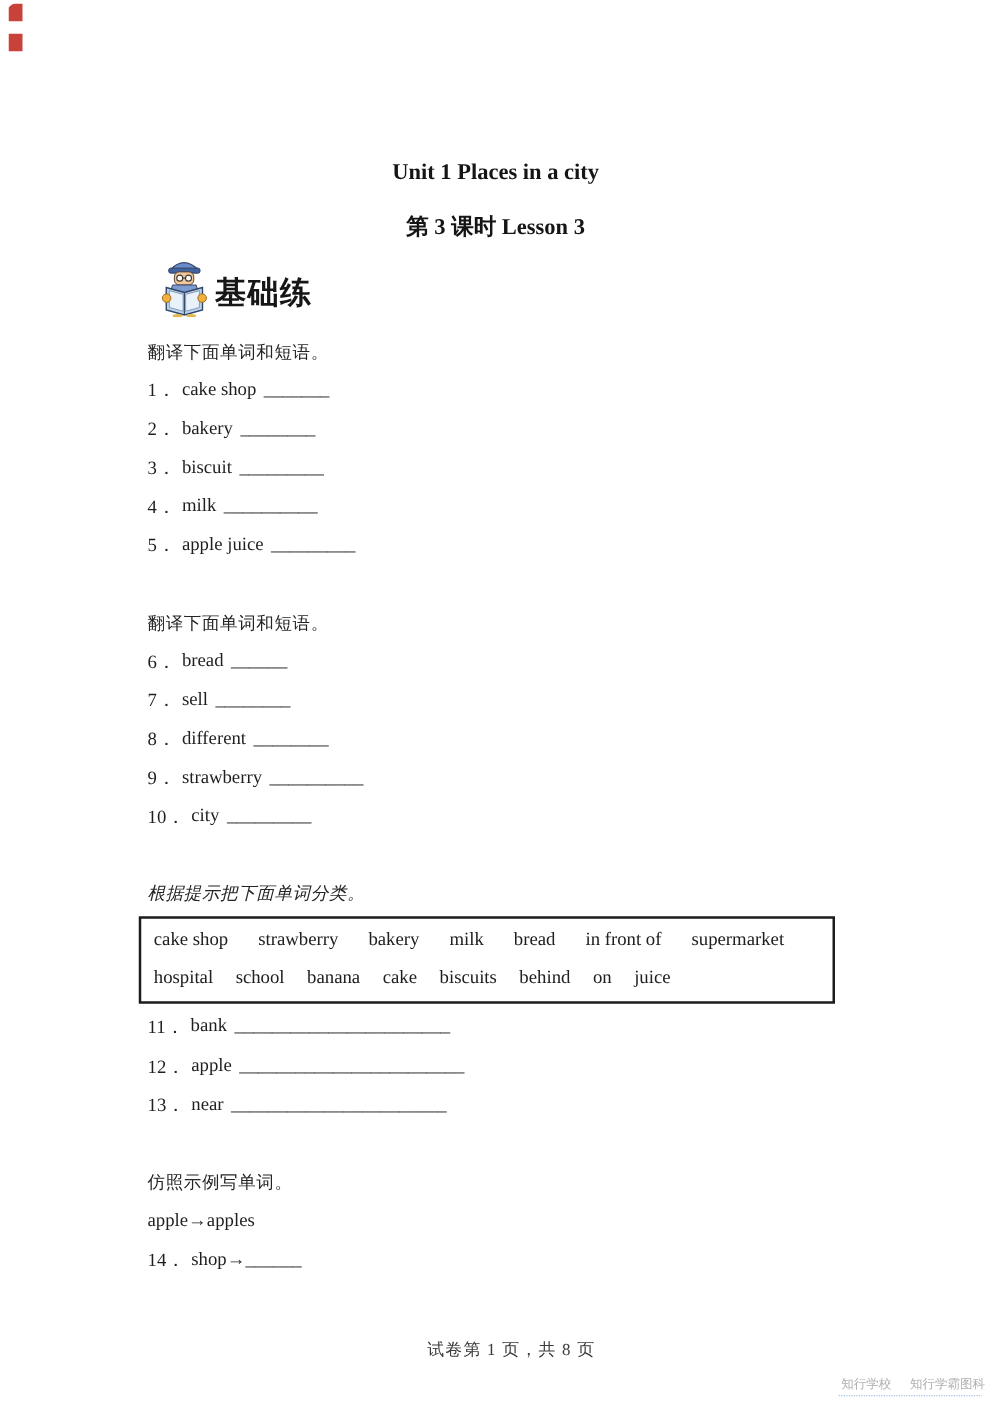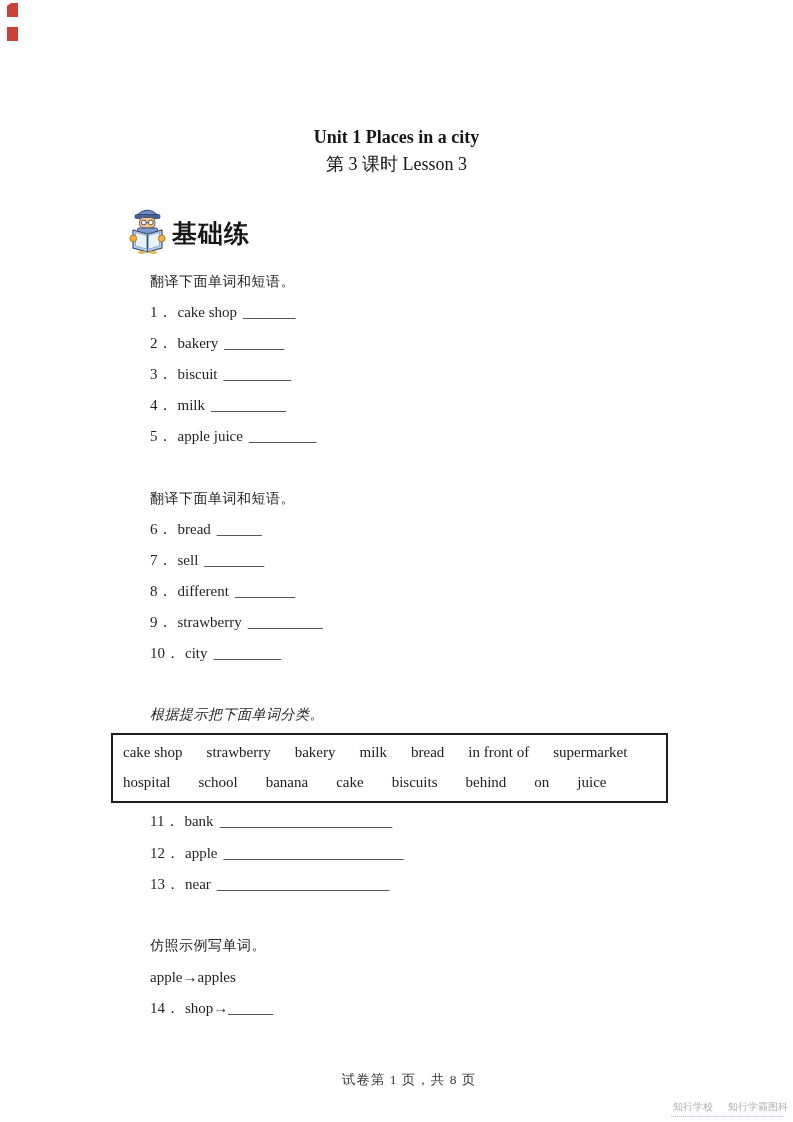--- a/index.html
+++ b/index.html
@@ -11,52 +11,52 @@
   }
   .corner-mark { position:absolute; left:7px; width:11px; height:14px; }
   .corner-mark.m1 { top:3px; }
   .corner-mark.m2 { top:27px; }
 
   .title {
     position:absolute; top:127px; left:0; width:100%;
     text-align:center; font-size:18px; font-weight:bold; color:#151515;
   }
   .subtitle {
-    position:absolute; top:152px; left:0; width:100%;
-    text-align:center; font-size:18px; font-weight:normal; color:#151515;
+    position:absolute; top:169px; left:0; width:100%;
+    text-align:center; font-size:18px; font-weight:bold; color:#151515;
   }
 
   .badge {
     position:absolute; top:205px; left:129px;
     display:flex; align-items:center; gap:6px;
   }
   .badge .glyph { width:37px; height:49px; }
   .badge .label {
     font-size:25px; font-weight:bold; color:#161616; letter-spacing:1px;
     padding-top:8px;
   }
 
   .sec { position:absolute; left:118px; }
-  .line { height:31px; display:flex; align-items:center; font-size:15px; white-space:pre;margin-left:32px; }
+  .line { height:31px; display:flex; align-items:center; font-size:15px; white-space:pre; }
   .line-tall { height:31.5px; }
   .instr { font-size:14px; color:#242424; letter-spacing:0.5px; }
   .num { margin-right:5px; }
   .word { }
   .blank { margin-left:6px; letter-spacing:0; color:#1a1a1a; }
 
   .sec1 { top:266px; }
   .sec2 { top:483px; }
   .sec3-instr { top:699px;font-style:italic; }
   .word-bank {
     position:absolute; top:733px; left:111px; width:557px; height:70px;
     border:2px solid #1c1c1c; padding:9px 0 0 10px; background:#fff;
   }
   .bank-row { display:flex; font-size:15px; color:#202020; }
   .bank-row.r1 { gap:24px; }
-  .bank-row.r2 { gap:28px; margin-top:13px; }
+  .bank-row.r2 { gap:18px; margin-top:13px; }
   .sec3-items { top:806px; }
   .sec4 { top:930px; }
 
   .footer {
     position:absolute; top:1071px; left:0; width:100%;
     text-align:center; font-size:13.5px; color:#3a3a3a; letter-spacing:1px;padding-left:25px;
   }
   .watermark {
     position:absolute; top:1100px; right:3px;
     display:flex; gap:15px; font-size:10px;

